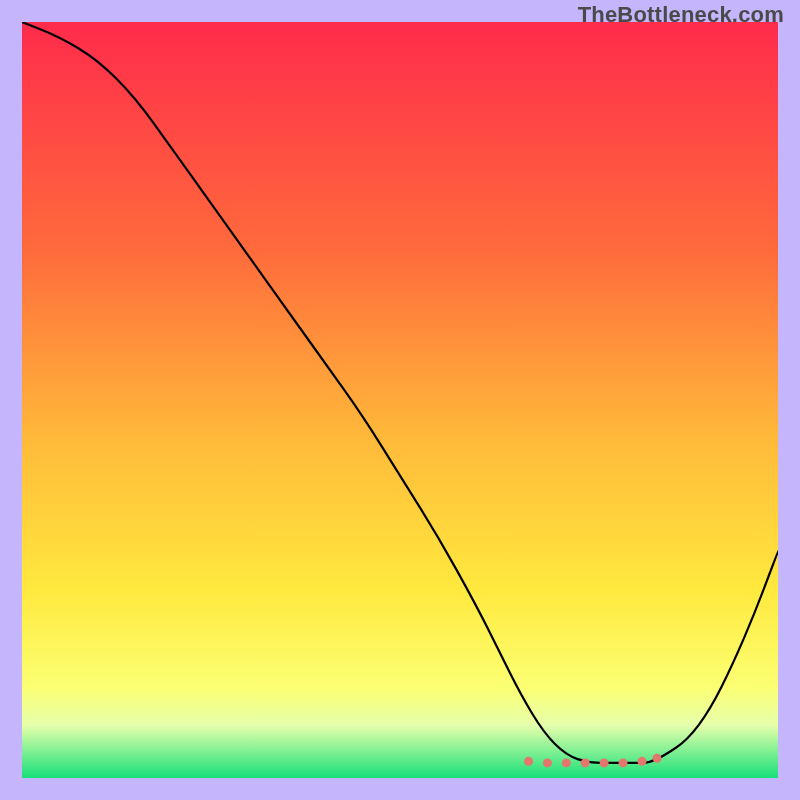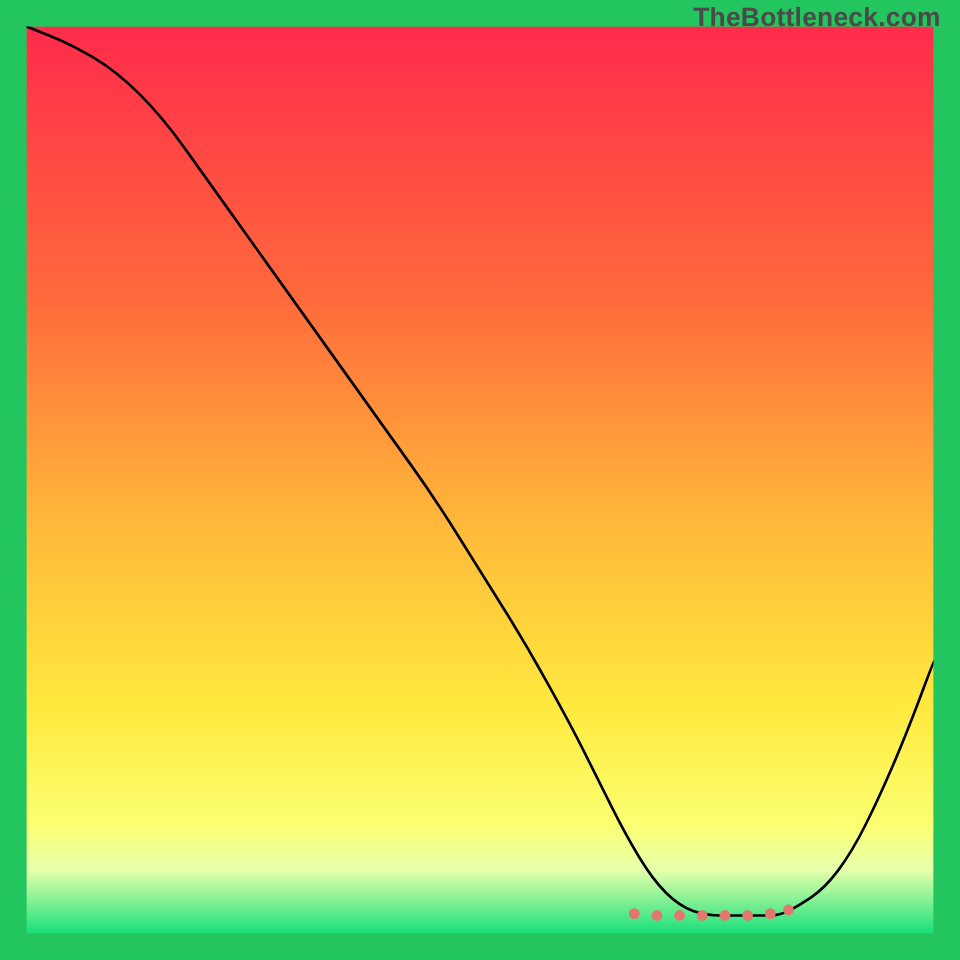--- a/index.html
+++ b/index.html
@@ -1,16 +1,16 @@
 <!DOCTYPE html>
 <html><head>
 <meta charset="utf-8">
 <style>
   html,body{margin:0;padding:0;width:800px;height:800px;background:#000;overflow:hidden;font-family:Arial,Helvetica,sans-serif}
-  .frame{position:absolute;inset:0;background:#22c55e}
+  .frame{position:absolute;inset:0;background:#c4b5fd}
   .watermark{position:absolute;top:2px;right:16px;color:#4a4a4a;font-size:22px;font-weight:600;letter-spacing:.2px}
   .plot{position:absolute;left:22px;top:22px;width:756px;height:756px}
   svg{display:block}
 </style>
 </head>
 <body>
 
 <div class="frame">
   <div class="watermark">TheBottleneck.com</div>
   <div class="plot">

